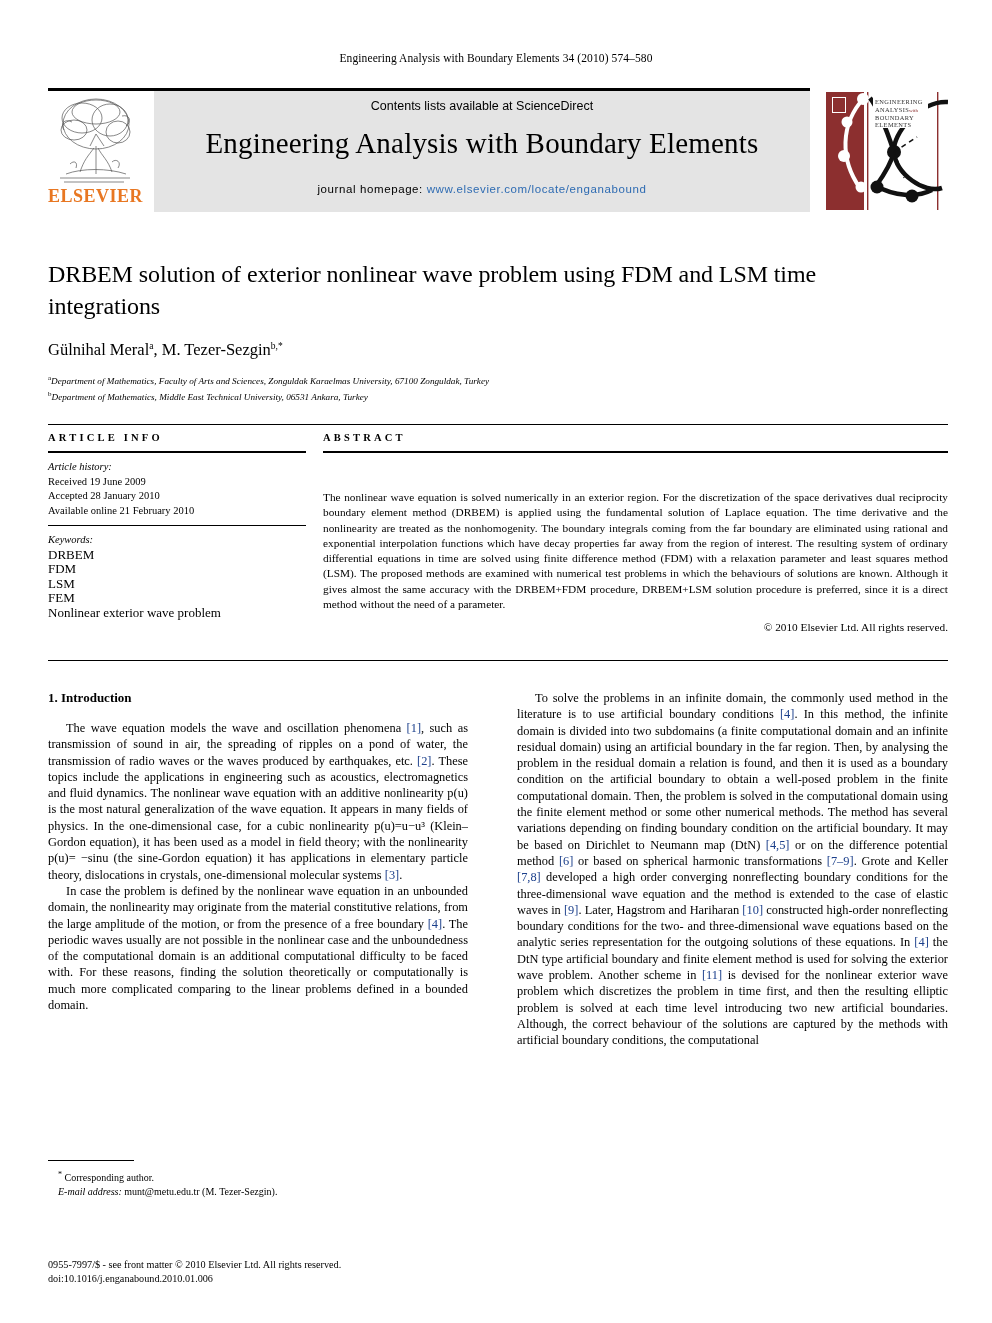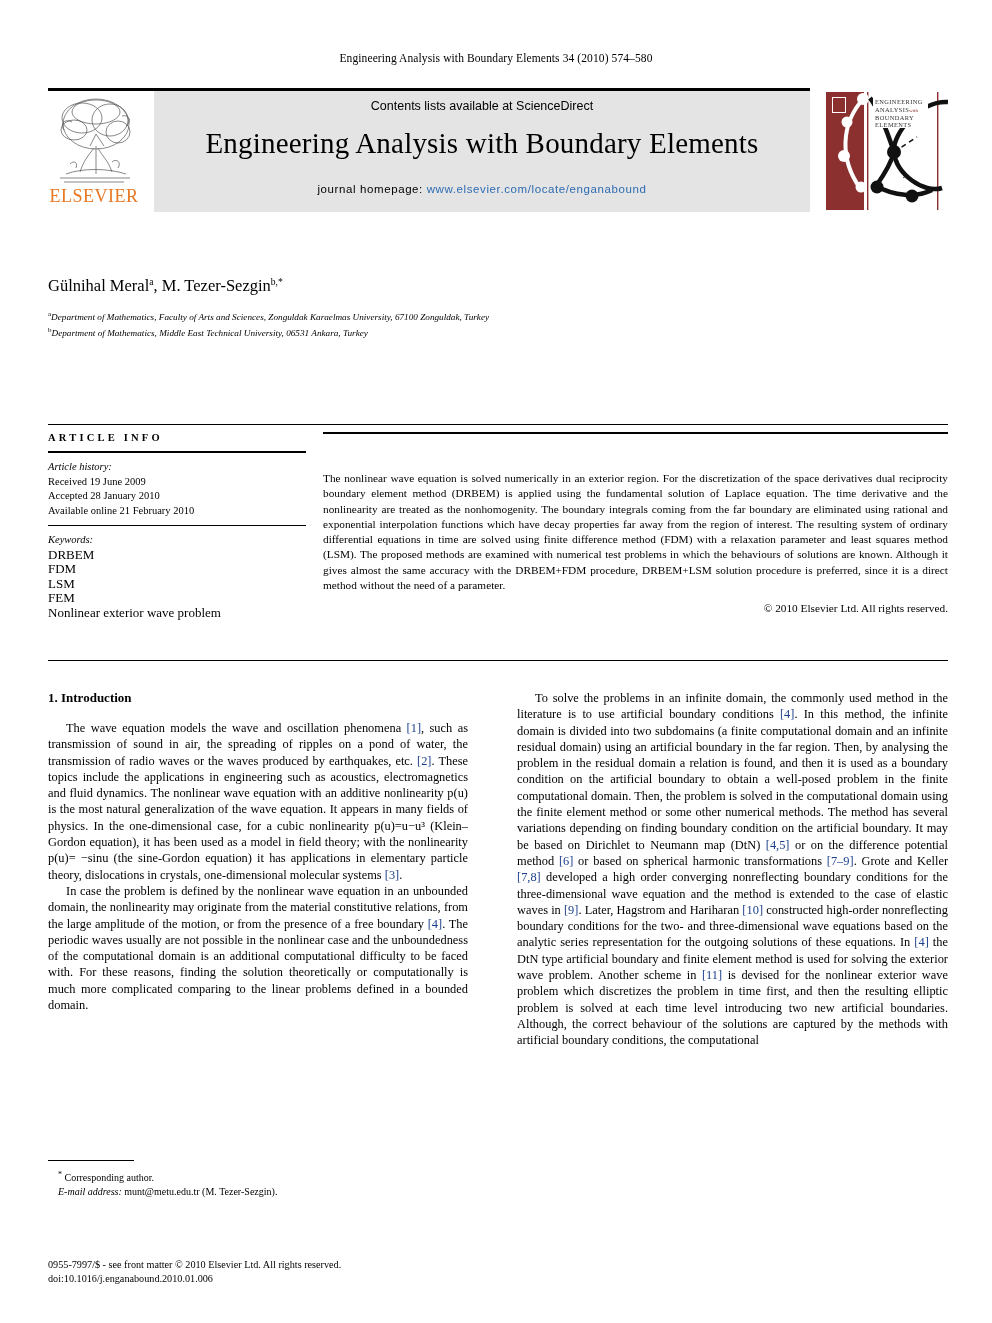--- a/index.html
+++ b/index.html
@@ -45,20 +45,21 @@
     left: 0; top: 0;
     width: 762px;
     height: 2.5px;
     background: #000;
   }
   .elsevier-logo {
     position: absolute;
     left: 0; top: 6px;
     width: 92px;
     height: 118px;
+    font-weight: bold;
   }
   .tree-box {
     position: absolute;
     left: 4px; top: 0;
     width: 84px;
     height: 92px;
     overflow: hidden;
   }
   .elsevier-word {
     position: absolute;
@@ -357,20 +358,21 @@
         <text x="55" y="14" font-family="Liberation Serif, serif" font-size="6.4" fill="#333" letter-spacing="0.4">ENGINEERING</text>
         <text x="55" y="22" font-family="Liberation Serif, serif" font-size="6.4" fill="#333" letter-spacing="0.4">ANALYSIS</text>
         <text x="89" y="22" font-family="Liberation Serif, serif" font-size="5" fill="#8c2f2f">with</text>
         <text x="55" y="30" font-family="Liberation Serif, serif" font-size="6.4" fill="#333" letter-spacing="0.4">BOUNDARY</text>
         <text x="55" y="37" font-family="Liberation Serif, serif" font-size="6.4" fill="#333" letter-spacing="0.4">ELEMENTS</text>
       </svg>
     </div>
   </div>
 
   <div class="title-block">
+    <h1 class="paper-title">DRBEM solution of exterior nonlinear wave problem using FDM and LSM time integrations</h1>
     <div class="authors">
       <span>Gülnihal Meral</span><sup>a</sup><span>, </span><span>M. Tezer-Sezgin</span><sup>b,*</sup>
     </div>
     <div class="affiliations">
       <div><sup>a</sup><span>Department of Mathematics, Faculty of Arts and Sciences, Zonguldak Karaelmas University, 67100 Zonguldak, Turkey</span></div>
       <div><sup>b</sup><span>Department of Mathematics, Middle East Technical University, 06531 Ankara, Turkey</span></div>
     </div>
   </div>
 
   <div class="rule-top-thin"></div>
@@ -386,20 +388,21 @@
       <div class="hr-thin"></div>
       <div class="info-label">Keywords:</div>
       <div class="kw-line">DRBEM</div>
       <div class="kw-line">FDM</div>
       <div class="kw-line">LSM</div>
       <div class="kw-line">FEM</div>
       <div class="kw-line">Nonlinear exterior wave problem</div>
     </div>
 
     <div class="col-abs">
+      <div class="sec-head">ABSTRACT</div>
       <div class="hr-black"></div>
       <div class="abstract-body">The nonlinear wave equation is solved numerically in an exterior region. For the discretization of the space derivatives dual reciprocity boundary element method (DRBEM) is applied using the fundamental solution of Laplace equation. The time derivative and the nonlinearity are treated as the nonhomogenity. The boundary integrals coming from the far boundary are eliminated using rational and exponential interpolation functions which have decay properties far away from the region of interest. The resulting system of ordinary differential equations in time are solved using finite difference method (FDM) with a relaxation parameter and least squares method (LSM). The proposed methods are examined with numerical test problems in which the behaviours of solutions are known. Although it gives almost the same accuracy with the DRBEM+FDM procedure, DRBEM+LSM solution procedure is preferred, since it is a direct method without the need of a parameter.</div>
       <div class="copyright">© 2010 Elsevier Ltd. All rights reserved.</div>
     </div>
   </div>
 
   <div class="rule-body-top"></div>
 
   <div class="body-col-left">
     <div class="section-title">1. Introduction</div>

